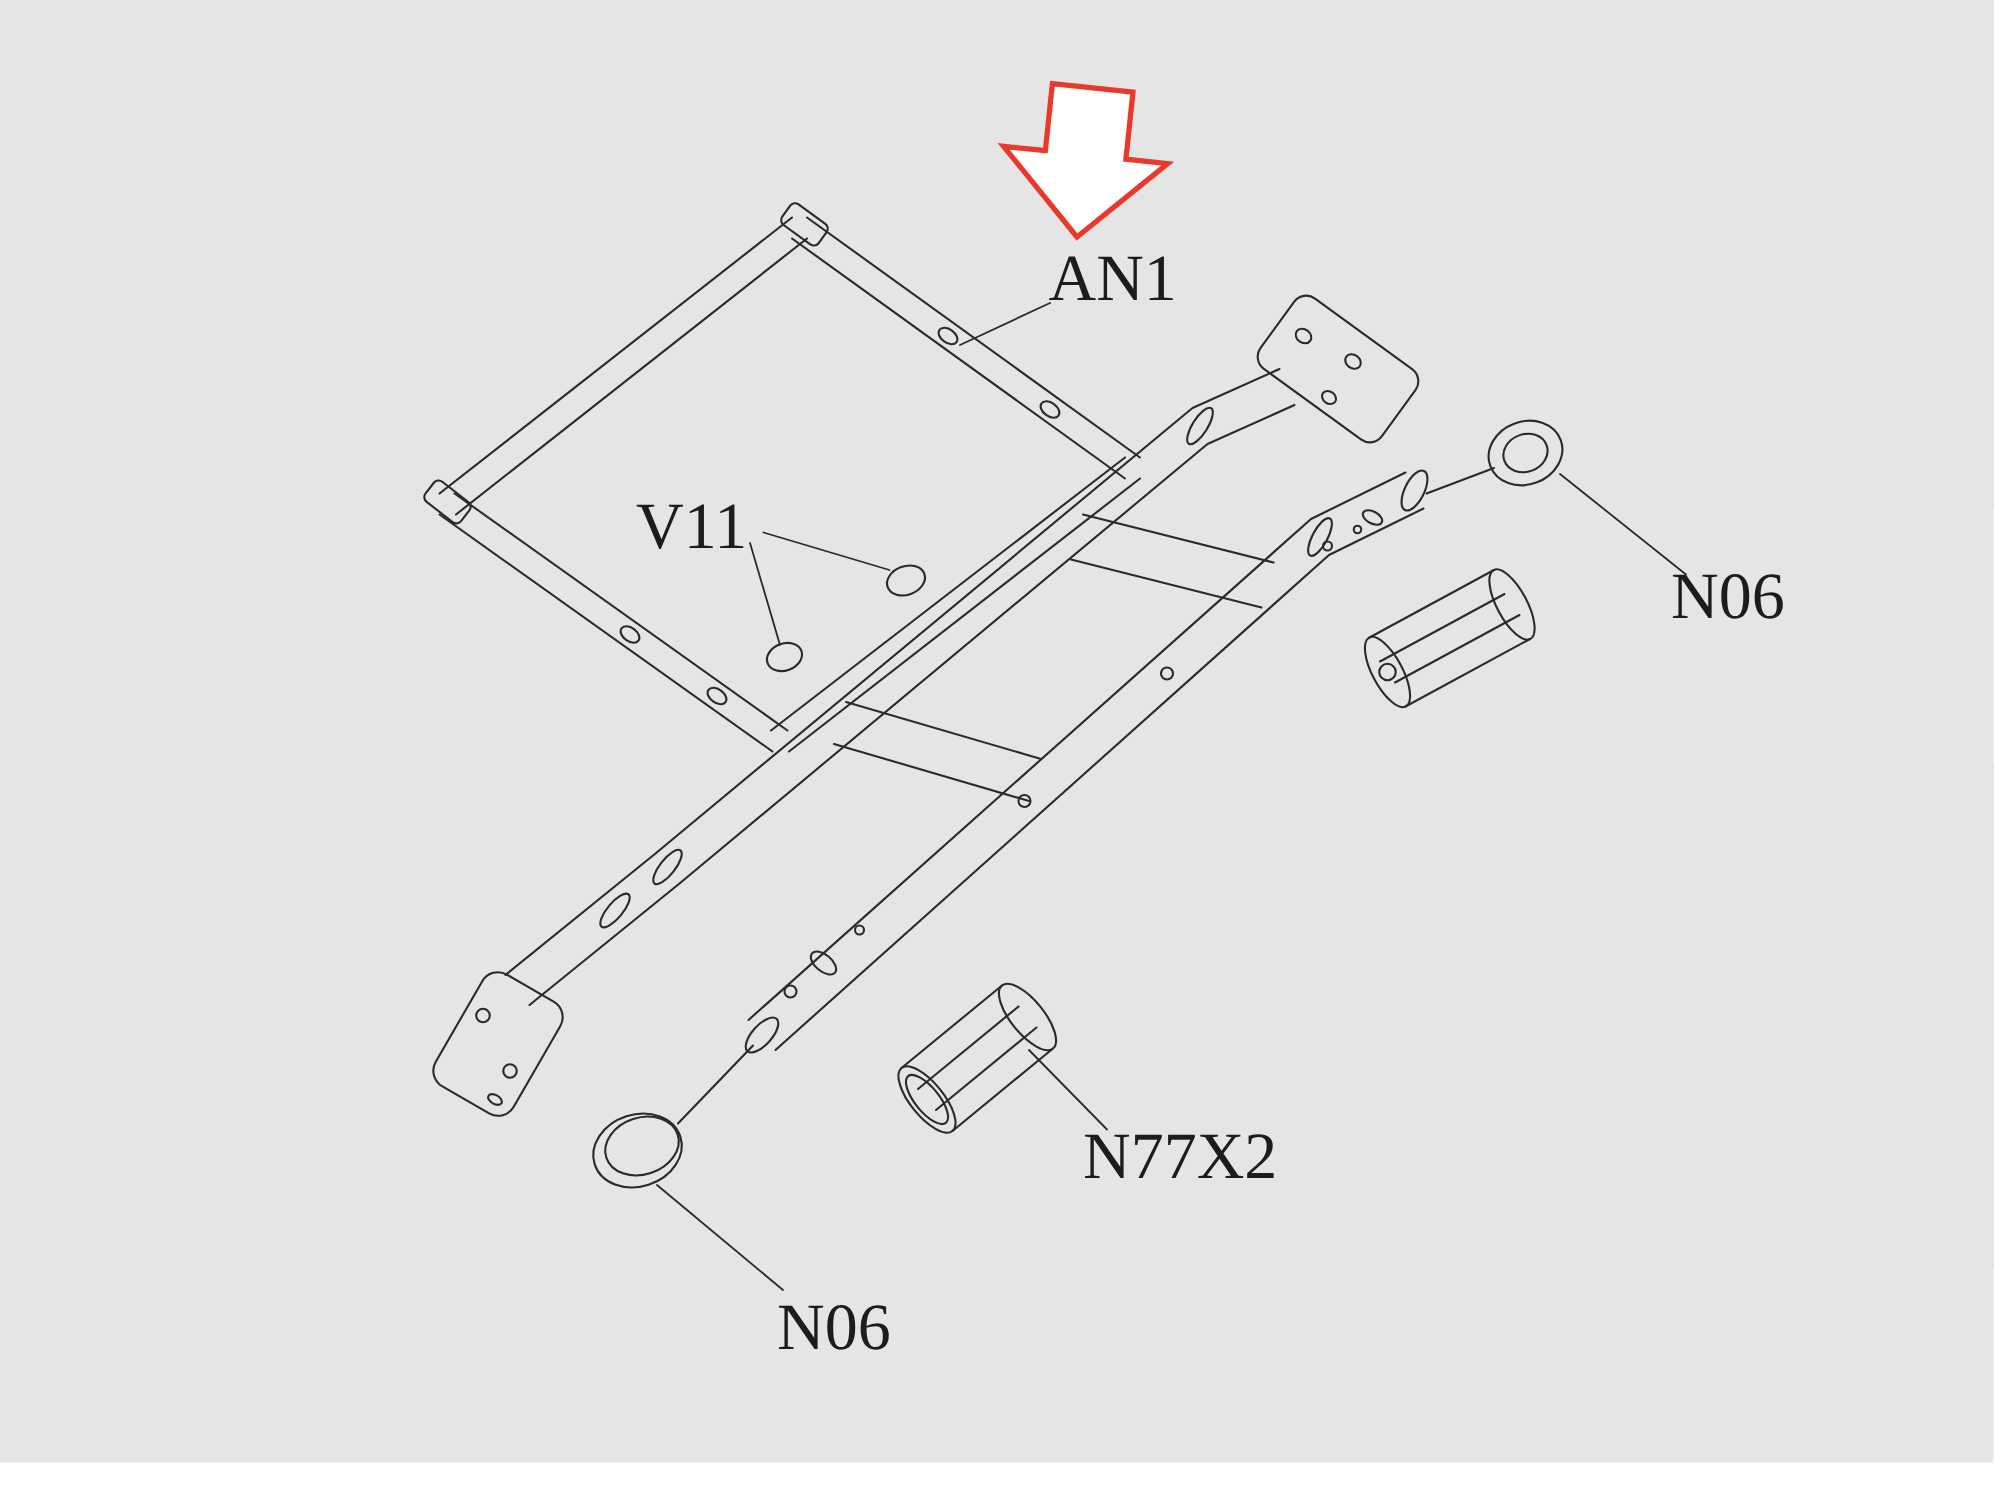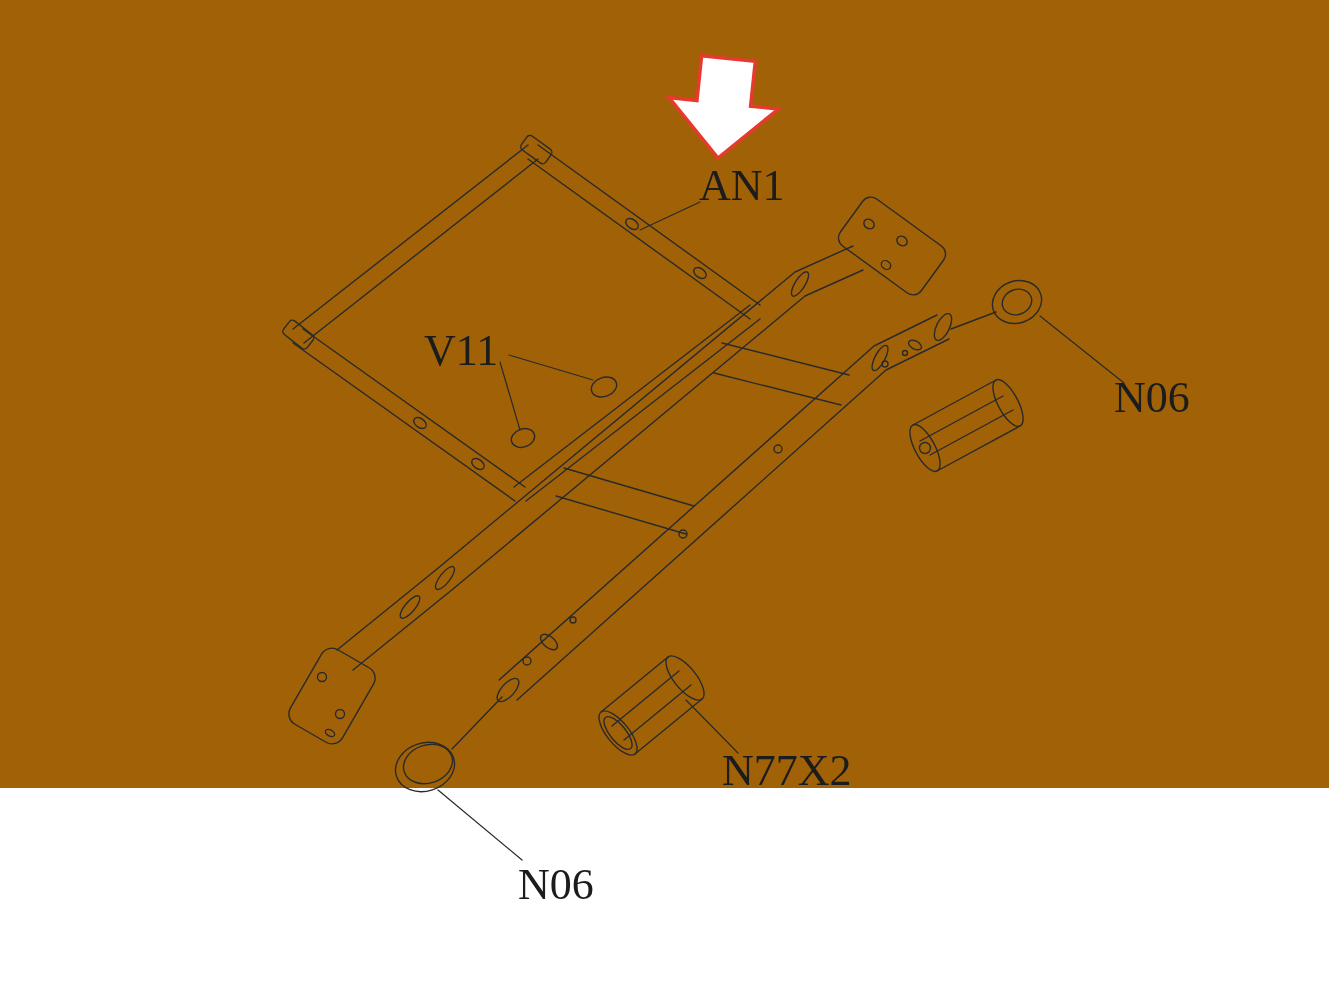--- a/index.html
+++ b/index.html
@@ -7,22 +7,22 @@
     padding: 0;
     background: #ffffff;
     width: 1329px;
     height: 1000px;
     overflow: hidden;
     font-family: "Liberation Serif", "DejaVu Serif", serif;
   }
   .canvas {
     position: relative;
     width: 1329px;
-    height: 788px;
-    background: #a16207;
+    height: 975px;
+    background: #e5e5e5;
   }
   svg { display: block; }
 </style>
 </head>
 <body>
 
 <div class="canvas">
   <svg width="1329" height="1000" viewBox="0 0 1329 1000" xmlns="http://www.w3.org/2000/svg">
 
     <g fill="none" stroke-width="1.4" stroke-linecap="round" stroke-linejoin="round" stroke="#2a2a2a">

